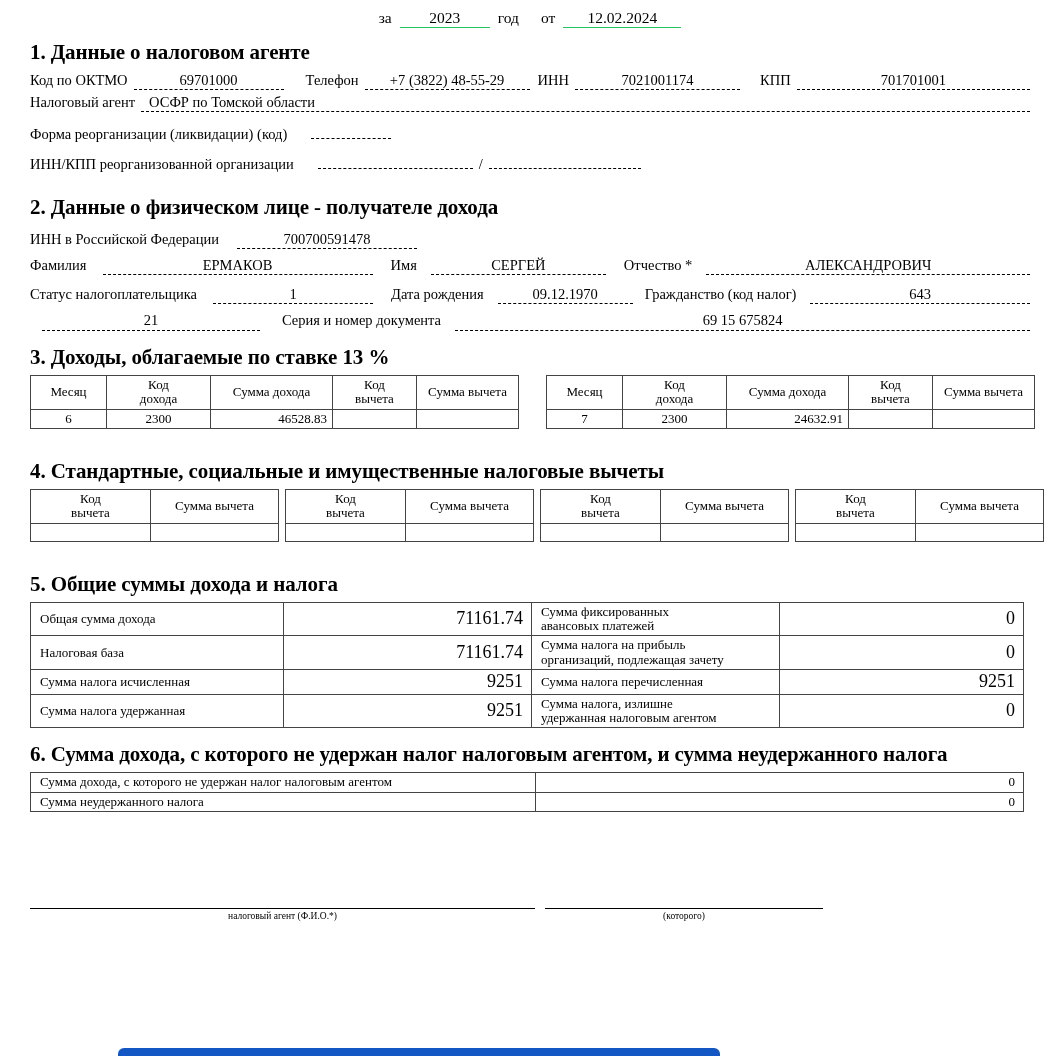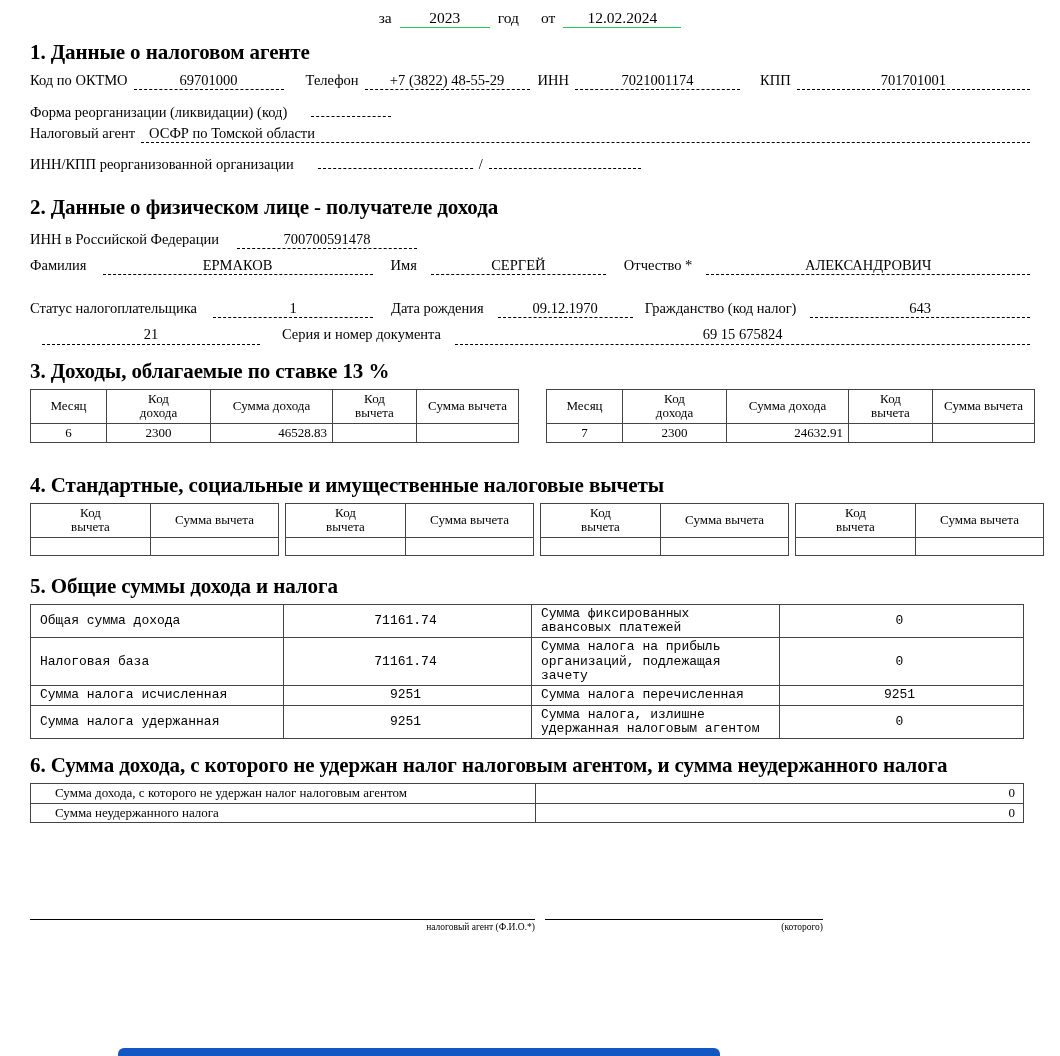--- a/index.html
+++ b/index.html
@@ -103,60 +103,60 @@
   .inc-tbl col.c4 { width: 84px; }
   .inc-tbl col.c5 { width: 102px; }
 
   
   .ded-row { display: flex; gap: 6px; }
   .ded-tbl { width: 248px; }
   .ded-tbl col.d1 { width: 120px; }
   .ded-tbl col.d2 { width: 128px; }
 
   
-  .tot-tbl { width: 993px; font-family: Liberation Mono, monospace; }
+  .tot-tbl { width: 993px; }
   .tot-tbl col.t1 { width: 253px; }
   .tot-tbl col.t2 { width: 248px; }
   .tot-tbl col.t3 { width: 248px; }
   .tot-tbl col.t4 { width: 244px; }
   .tot-tbl td { height: 36px; }
   .tot-tbl td.lbl-cell {
     text-align: left;
     padding-left: 9px;
     font-size: 13px;
   }
   .tot-tbl td.val-cell {
-    text-align: center;
+    text-align: right;
     padding-right: 8px;
-    font-size: 13px;
+    font-size: 18px;
   }
 
   
   .unh-tbl { width: 993px; }
   .unh-tbl col.u1 { width: 505px; }
   .unh-tbl col.u2 { width: 488px; }
   .unh-tbl td { height: 36px; }
-  .unh-tbl td.lbl-cell { text-align: left; padding-left: 24px; }
+  .unh-tbl td.lbl-cell { text-align: left; padding-left: 9px; }
   .unh-tbl td.val-cell { text-align: right; padding-right: 8px; }
 
   
   .sign-wrap {
     display: flex;
     gap: 10px;
     margin-top: 96px;
   }
   .sign-block { }
   .sign-block.a { width: 505px; }
   .sign-block.b { width: 278px; }
   .sign-line {
     border-top: 1.6px solid #000;
     height: 0;
   }
   .sign-cap {
-    text-align: right;
+    text-align: center;
     font-size: 9.5px;
     padding-top: 2px;
   }
 
   
   .blue-btn {
     position: absolute;
     left: 118px;
     top: 1048px;
     width: 602px;
@@ -184,28 +184,28 @@
     <span class="lab">Код по ОКТМО</span>
     <span class="dotfield" style="width:150px">69701000</span>
     <span class="lab" style="padding-left:22px">Телефон</span>
     <span class="dotfield" style="width:165px">+7 (3822) 48-55-29</span>
     <span class="lab" style="padding-left:8px">ИНН</span>
     <span class="dotfield" style="width:165px">7021001174</span>
     <span class="lab" style="padding-left:20px">КПП</span>
     <span class="dotfield grow">701701001</span>
   </div>
 
+  <div class="frow">
+    <span class="lab">Налоговый агент</span>
+    <span class="dotfield grow" style="text-align:left;padding-left:8px">ОСФР по Томской области</span>
+  </div>
+
   <div class="frow" style="margin-top:10px">
     <span class="lab">Форма реорганизации (ликвидации) (код)</span>
     <span class="dotfield" style="width:80px;margin-left:18px"></span>
-  </div>
-
-  <div class="frow">
-    <span class="lab">Налоговый агент</span>
-    <span class="dotfield grow" style="text-align:left;padding-left:8px">ОСФР по Томской области</span>
   </div>
 
   <div class="frow" style="margin-top:9px">
     <span class="lab">ИНН/КПП реорганизованной организации</span>
     <span class="dotfield" style="width:155px;margin-left:18px"></span>
     <span class="lab" style="padding:0 6px">/</span>
     <span class="dotfield" style="width:152px"></span>
   </div>
 
   <div class="sec-title" style="margin-top:22px">2. Данные о физическом лице - получателе дохода</div>
@@ -217,21 +217,21 @@
 
   <div class="frow" style="margin-top:7px">
     <span class="lab">Фамилия</span>
     <span class="dotfield" style="width:270px;margin-left:10px">ЕРМАКОВ</span>
     <span class="lab" style="padding-left:18px">Имя</span>
     <span class="dotfield" style="width:175px;margin-left:8px">СЕРГЕЙ</span>
     <span class="lab" style="padding-left:18px">Отчество *</span>
     <span class="dotfield grow" style="margin-left:8px">АЛЕКСАНДРОВИЧ</span>
   </div>
 
-  <div class="frow" style="margin-top:24px">
+  <div class="frow" style="margin-top:10px">
     <span class="lab">Статус налогоплательщика</span>
     <span class="dotfield" style="width:160px;margin-left:10px">1</span>
     <span class="lab" style="padding-left:18px">Дата рождения</span>
     <span class="dotfield" style="width:135px;margin-left:8px">09.12.1970</span>
     <span class="lab" style="padding-left:12px">Гражданство (код налог)</span>
     <span class="dotfield grow" style="margin-left:8px">643</span>
   </div>
 
   <div class="frow" style="margin-top:7px">
     <span class="dotfield" style="width:218px;margin-left:12px">21</span>
@@ -400,21 +400,21 @@
       <tbody>
           <tr>
         <td></td>
         <td></td>
       </tr>
         </tbody>
     </table>
 
   </div>
 
-  <div class="sec-title tight" style="margin-top:18px">5. Общие суммы дохода и налога</div>
+  <div class="sec-title tight" style="margin-top:30px">5. Общие суммы дохода и налога</div>
 
   <table class="grid tot-tbl">
     <colgroup>
         <col class="t1">
         <col class="t2">
         <col class="t3">
         <col class="t4">
       </colgroup>
     <tbody>
       <tr>

